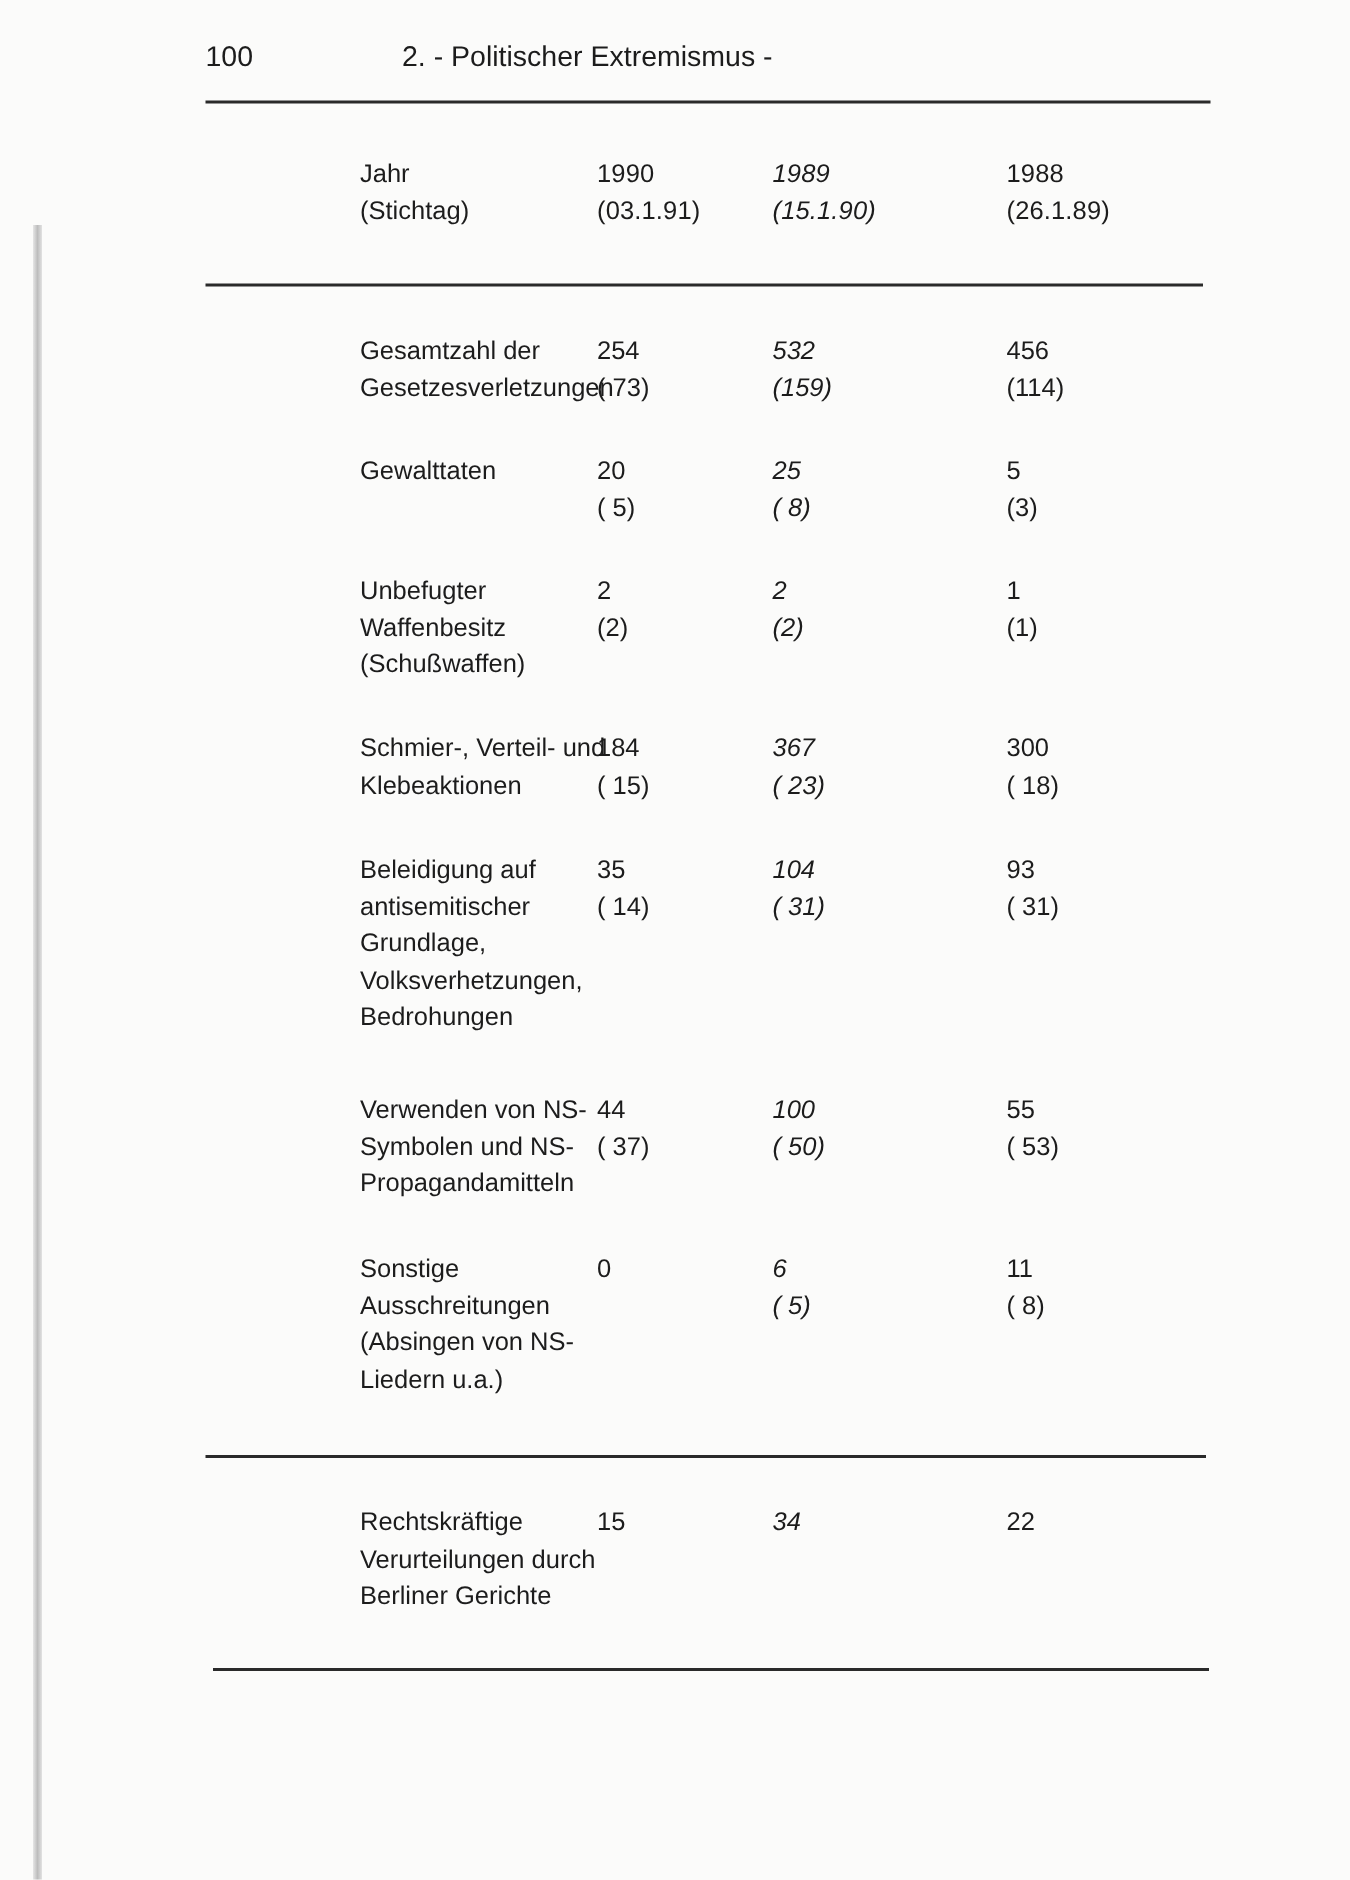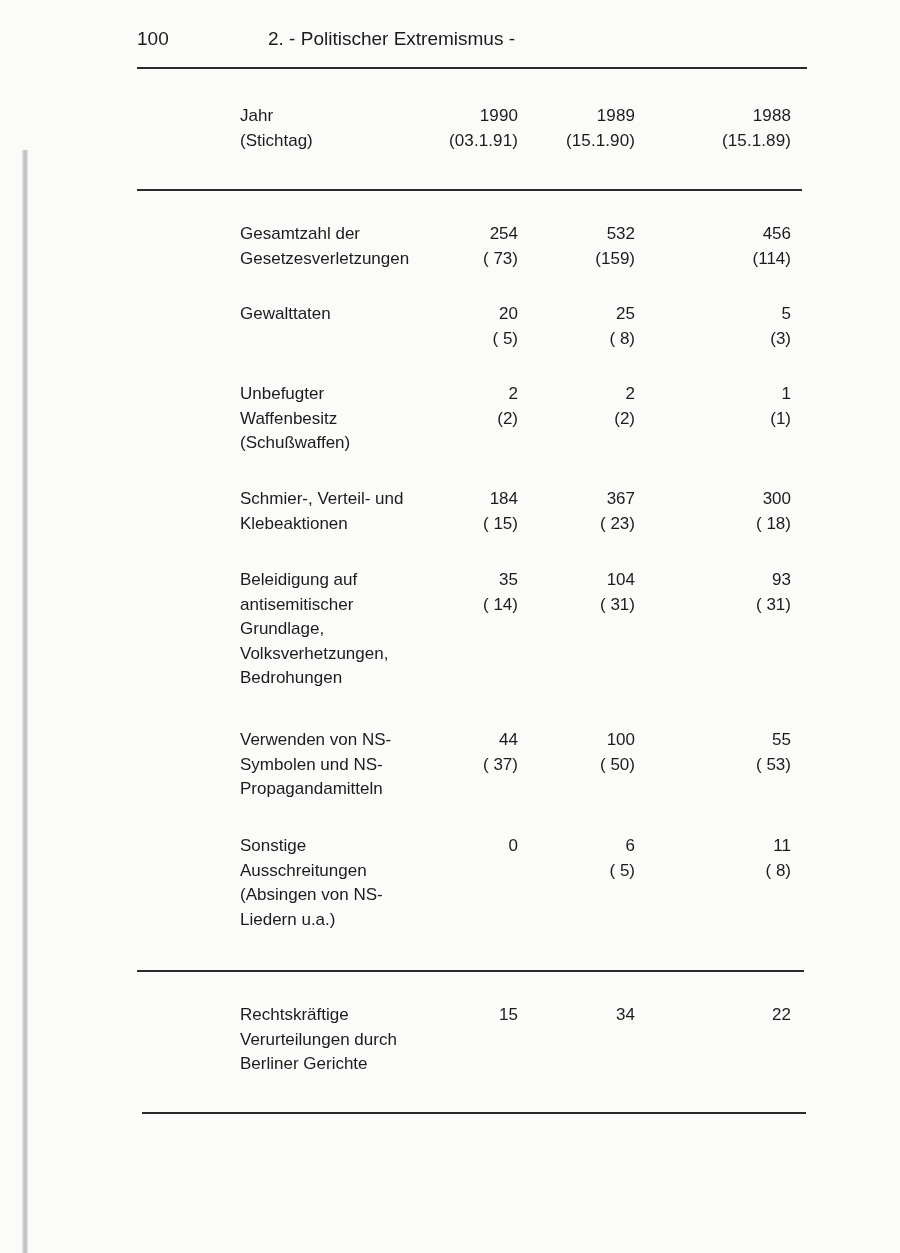--- a/index.html
+++ b/index.html
@@ -18,23 +18,23 @@
   .running-title { position: absolute; left: 268px; top: 0; }
   .rule { position: absolute; height: 1.6px; background: #2a2a2a; }
   .rule.r1 { left: 137px; width: 670px; top: 67px; }
   .rule.r2 { left: 137px; width: 665px; top: 189px; }
   .rule.r3 { left: 137px; width: 667px; top: 970px; }
   .rule.r4 { left: 142px; width: 664px; top: 1112px; }
 
   .table { position: absolute; left: 0; top: 0; width: 900px; }
   .row { position: absolute; left: 0; width: 900px; font-size: 17px; line-height: 24.5px; }
   .label { position: absolute; left: 192px; width: 210px; white-space: pre-line; margin-left: 48px; }
-  .cell { position: absolute; width: 120px; text-align: right; white-space: pre-line; }
+  .cell { position: absolute; width: 120px; text-align: left; white-space: pre-line; }
   .c1 { left: 398px; }
-  .c2 { left: 515px; }
+  .c2 { left: 515px; font-style: italic; }
   .c3 { left: 671px; }
   .header-row .cell { letter-spacing: 0.1px; }
 </style>
 </head>
 <body>
 
 <div class="binding-shadow"></div>
 
 <div class="page-header">
   <span class="page-number">100</span>
@@ -42,21 +42,21 @@
 </div>
 <div class="rule r1"></div>
 
 <div class="table">
 
   <div class="row header-row" style="top:104px;">
     <div class="label">Jahr
 (Stichtag)</div>
     <div class="cell c1"><span>1990</span><br><span>(03.1.91)</span></div>
     <div class="cell c2"><span>1989</span><br><span>(15.1.90)</span></div>
-    <div class="cell c3"><span>1988</span><br><span>(15.1.89)</span></div>
+    <div class="cell c3"><span>1988</span><br><span>(26.1.89)</span></div>
   </div>
   <div class="rule r2"></div>
 
   <div class="row" style="top:222px;">
     <div class="label">Gesamtzahl der
 Gesetzesverletzungen</div>
     <div class="cell c1"><span>254</span><br><span>( 73)</span></div>
     <div class="cell c2"><span>532</span><br><span>(159)</span></div>
     <div class="cell c3"><span>456</span><br><span>(114)</span></div>
   </div>

